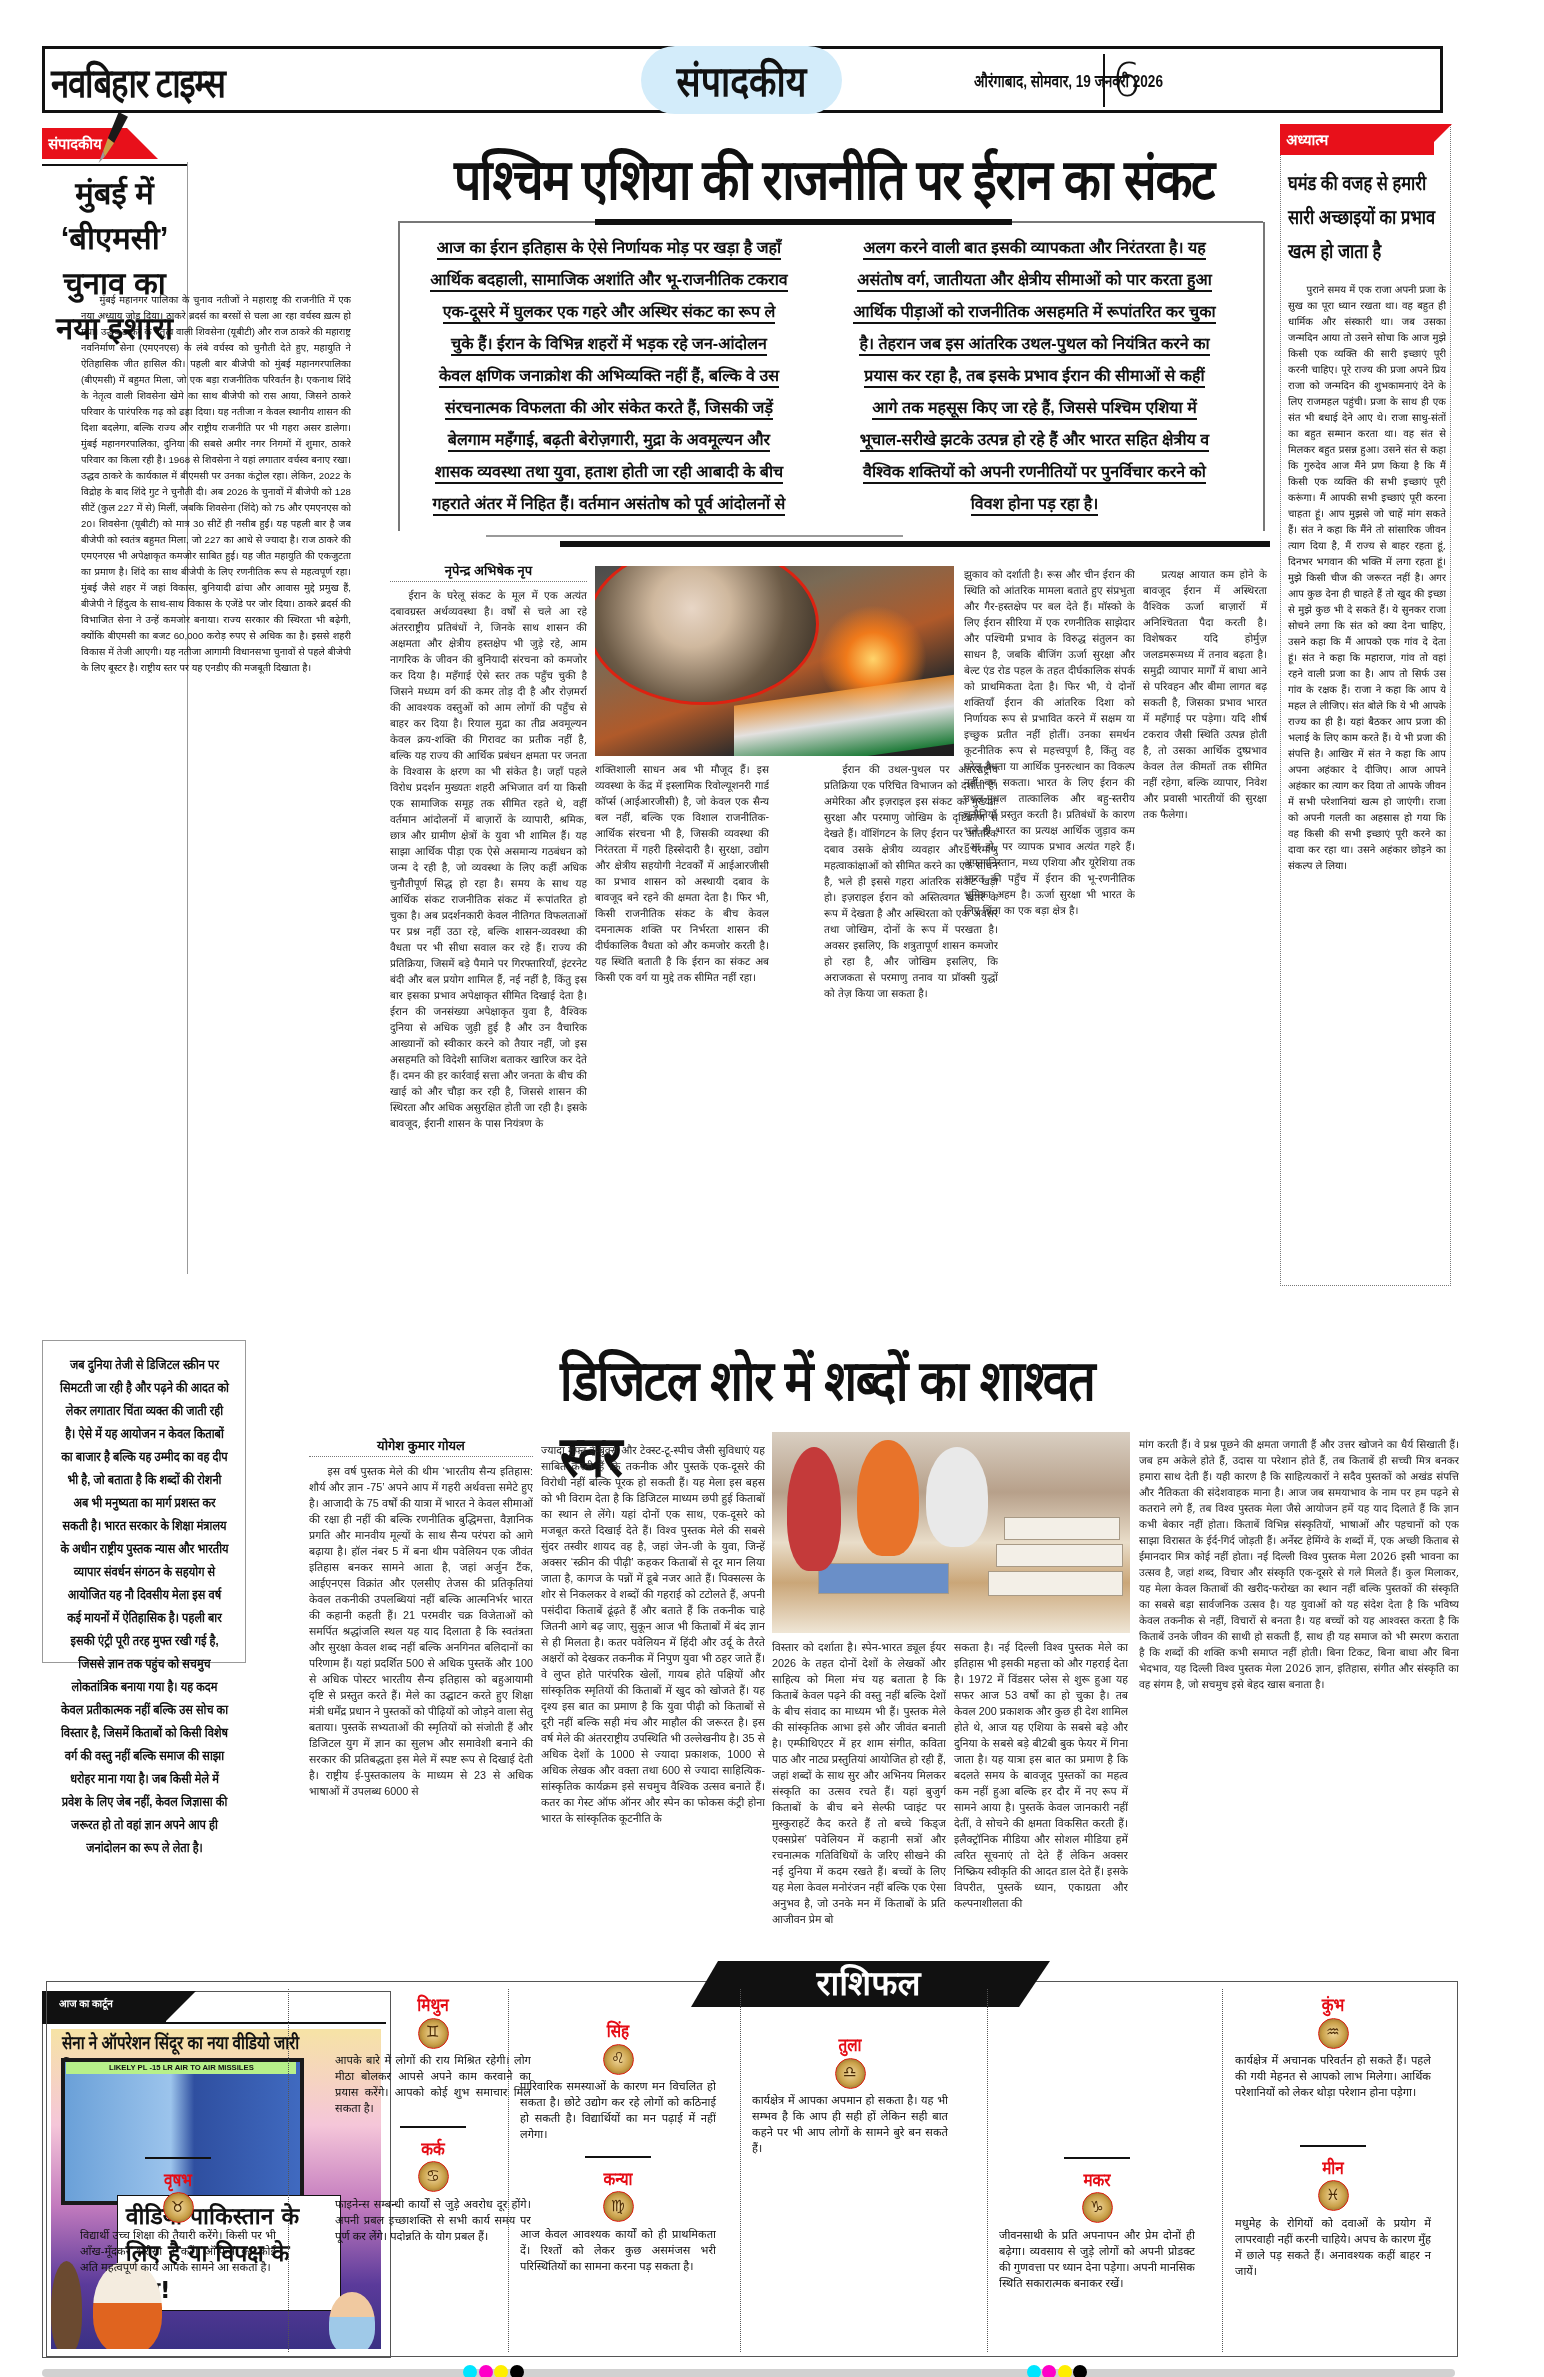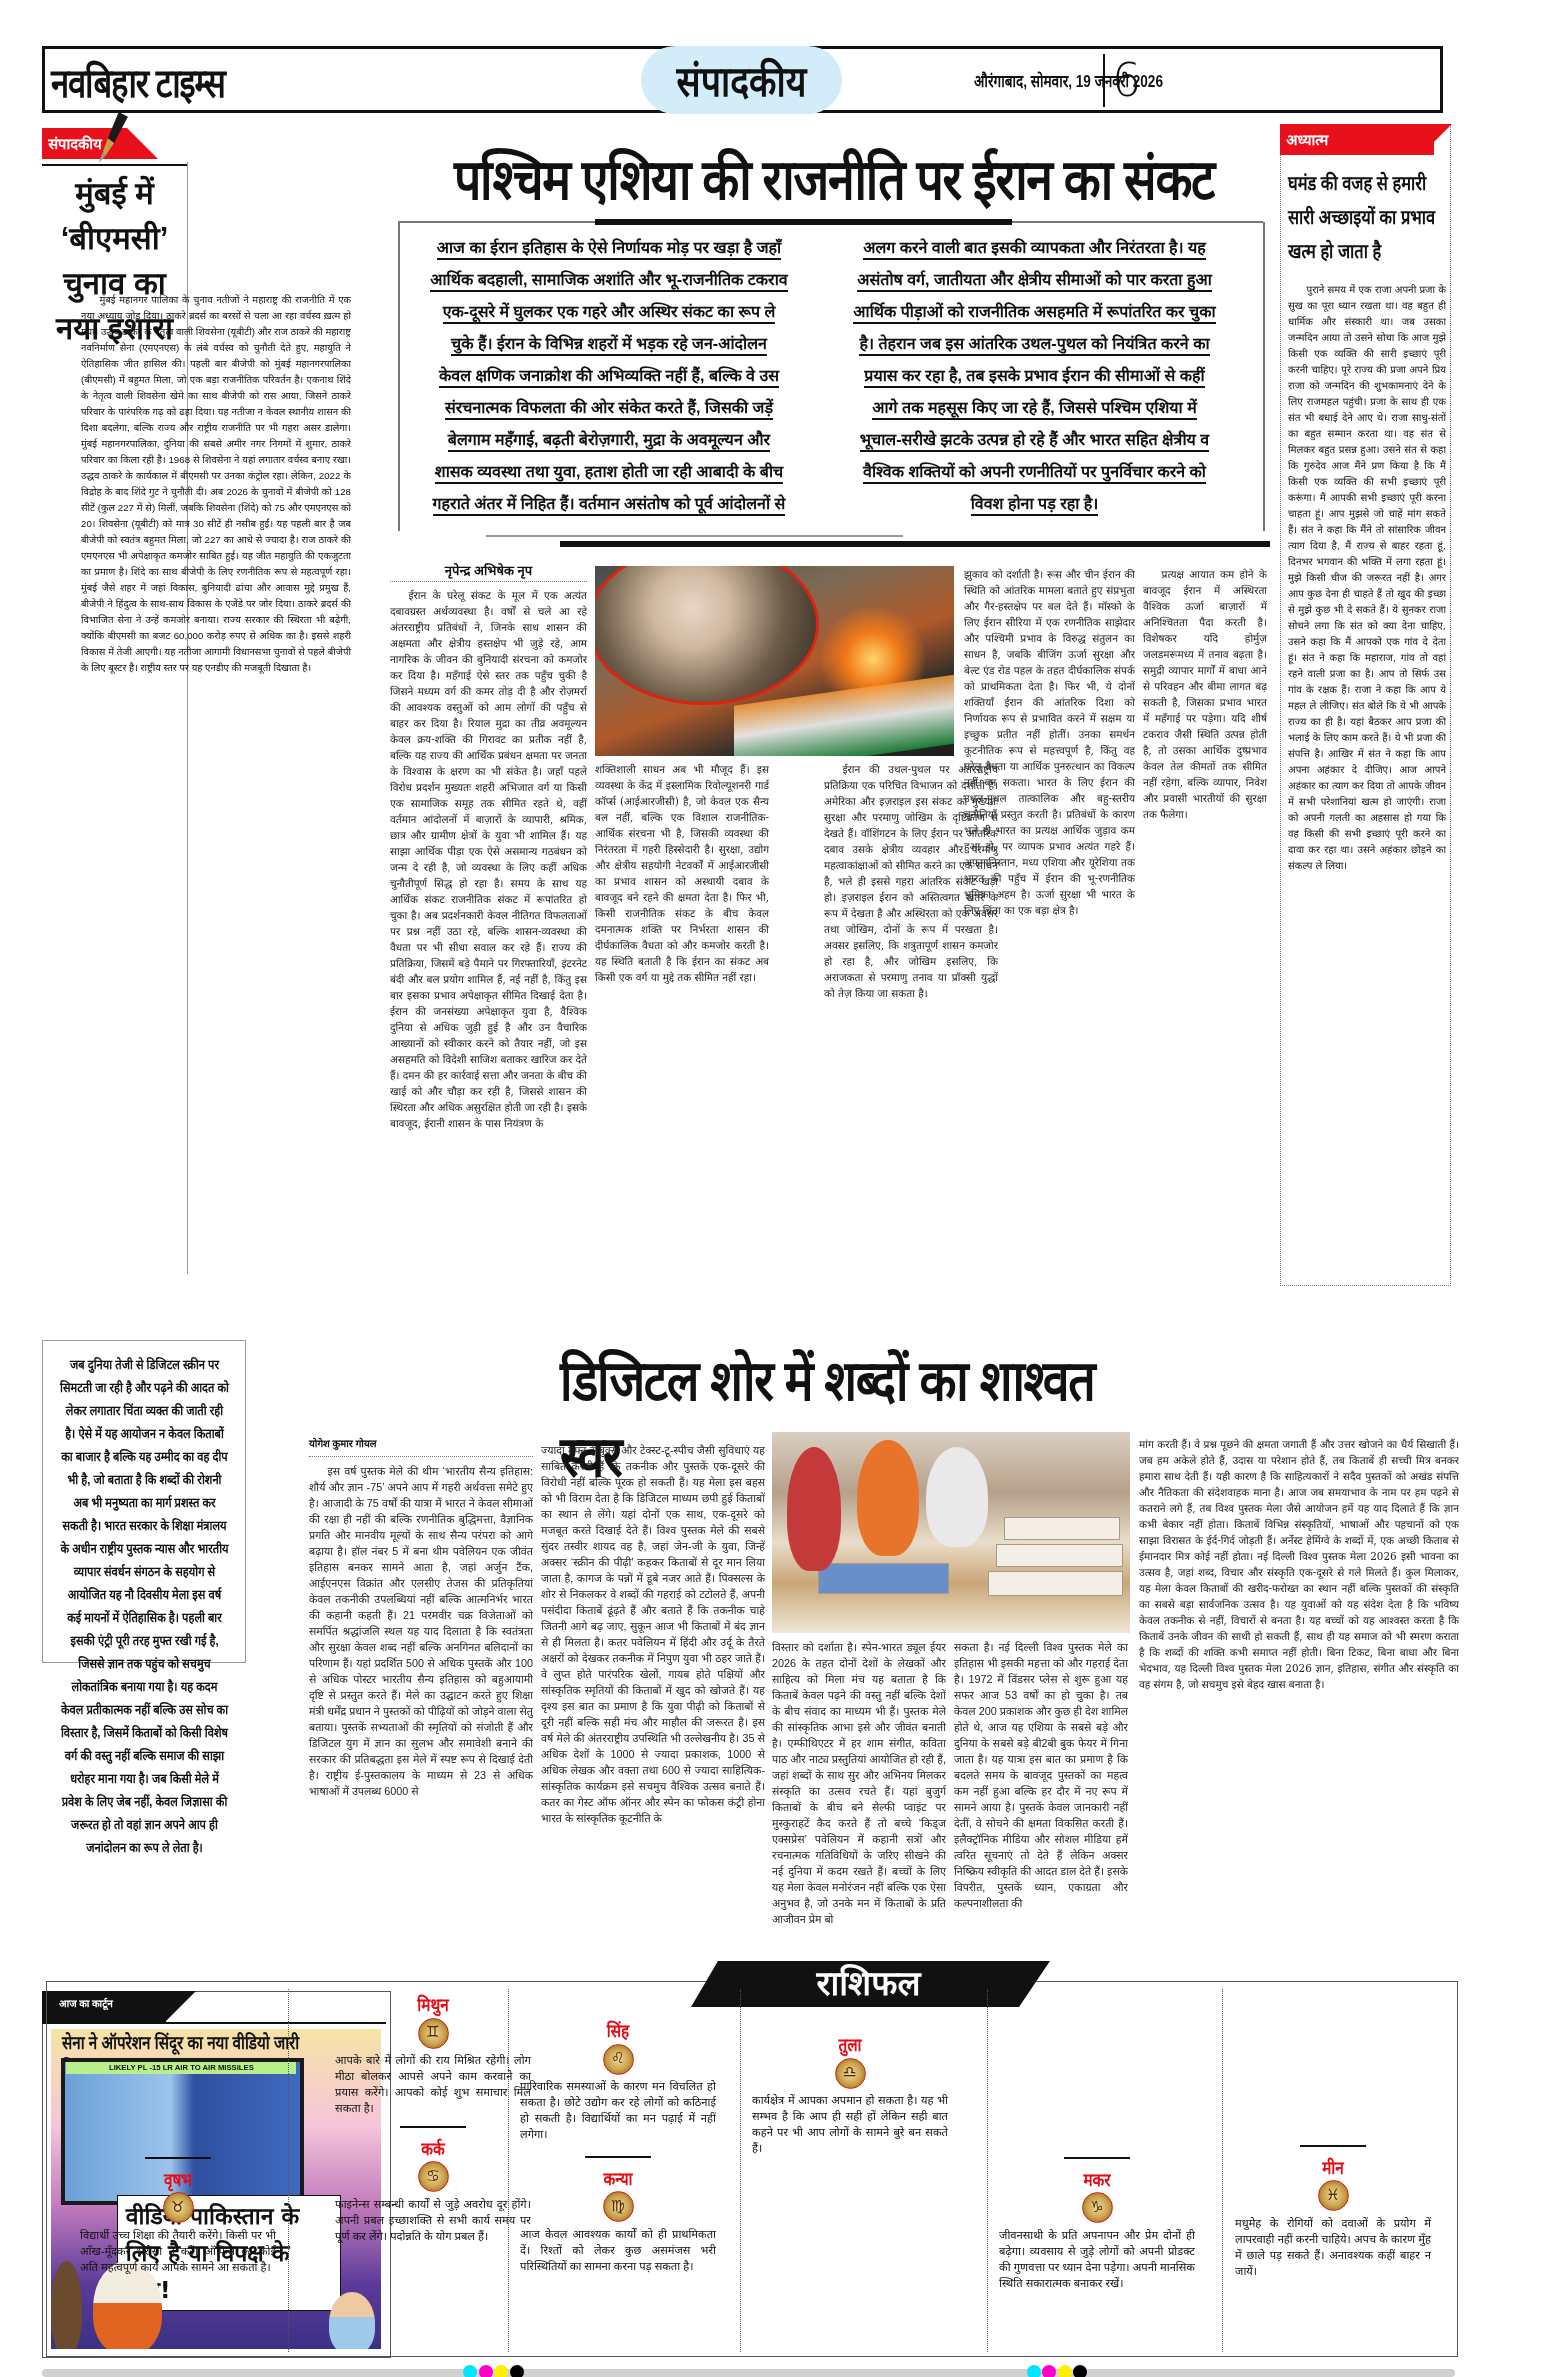--- a/index.html
+++ b/index.html
@@ -58,21 +58,21 @@
 #sp-box{left:1280px;top:124px;width:171px;height:1162px;border:0.8px dotted #777}
 #sp-label{left:1280px;top:124px;width:154px;height:31px;background:#e8101a;color:#fff;font-size:14.7px;font-weight:bold;padding:5.4px 6.2px;font-family:"Liberation Sans",sans-serif}
 #sp-tri{left:1421px;top:124px;width:0;height:0;border-top:31px solid #e8101a;border-right:31px solid transparent}
 #sp-headline{left:1288px;top:166px;width:158px;font-size:20px;line-height:34px;font-family:"Liberation Sans",sans-serif;font-weight:bold;transform:scaleX(.82);transform-origin:left;width:193px}
 #sp-body{left:1288px;top:282px;width:158px;height:996px;overflow:hidden;font-family:"DejaVu Serif",serif;font-size:10px;line-height:16px;text-align:justify}
 
 
 #dg-box{left:42px;top:1340px;width:204px;height:323px;border:1.5px solid #999;border-bottom:1.5px solid #999}
 #dg-quote{left:46px;top:1353px;width:197px;text-align:center;font-family:"Liberation Sans",sans-serif;font-weight:bold;font-size:13px;line-height:23px;transform:scaleX(.86);transform-origin:center}
 #dg-headline{left:560px;top:1340px;width:695px;font-size:56px;font-weight:bold;font-family:"Liberation Sans",sans-serif;letter-spacing:-1.5px;transform:scaleX(.86);transform-origin:left}
-#dg-byline{left:309px;top:1436px;width:224px;font-size:10px;font-weight:bold;font-family:"Liberation Sans",sans-serif}
+#dg-byline{left:309px;top:1436px;width:224px;text-align:center;font-size:13px;font-weight:bold;font-family:"Liberation Sans",sans-serif}
 #dg-byline-rule{left:309px;top:1456px;width:224px;border-top:1.5px dotted #777}
 #dg-col1{left:309px;top:1463px;width:224px;height:463px;overflow:hidden}
 #dg-col2{left:541px;top:1442px;width:224px;height:483px;overflow:hidden}
 #dg-photo{left:772px;top:1432px;width:358px;height:201px;background:linear-gradient(180deg,#d9cfc2 0%,#b7a08a 30%,#e9ddc9 55%,#caa678 75%,#efe6d6 100%);overflow:hidden}
 #dg-photo .book{position:absolute;background:#f3efe7;border:0.8px solid #a89a86}
 #dg-col3{left:772px;top:1639px;width:174px;height:293px;overflow:hidden}
 #dg-col4{left:954px;top:1639px;width:174px;height:293px;overflow:hidden}
 #dg-col5{left:1139px;top:1436px;width:320px;height:494px;overflow:hidden}
 
 
@@ -294,20 +294,25 @@
     <div class="hs-col" style="left: 996px; width: 212px;">
       <div class="rashi" style="top: 185px; width: 202px;">
         <div class="rashi-rule" style="margin-top:-14px"></div>
         <div class="rashi-name">मकर</div>
         <span class="rashi-icon" data-glyph="♑"></span>
         <div class="rashi-text">जीवनसाथी के प्रति अपनापन और प्रेम दोनों ही बढ़ेगा। व्यवसाय से जुड़े लोगों को अपनी प्रोडक्ट की गुणवत्ता पर ध्यान देना पड़ेगा। अपनी मानसिक स्थिति सकारात्मक बनाकर रखें।</div>
       </div>
     </div>
     <div class="hs-sep" style="left: 987px;"></div>
     <div class="hs-col" style="left: 1232px; width: 212px;">
+      <div class="rashi" style="top: 6.2px; width: 202px;">
+        <div class="rashi-name">कुंभ</div>
+        <span class="rashi-icon" data-glyph="♒"></span>
+        <div class="rashi-text">कार्यक्षेत्र में अचानक परिवर्तन हो सकते हैं। पहले की गयी मेहनत से आपको लाभ मिलेगा। आर्थिक परेशानियों को लेकर थोड़ा परेशान होना पड़ेगा।</div>
+      </div>
       <div class="rashi" style="top: 173px; width: 202px;">
         <div class="rashi-rule" style="margin-top:-14px"></div>
         <div class="rashi-name">मीन</div>
         <span class="rashi-icon" data-glyph="♓"></span>
         <div class="rashi-text">मधुमेह के रोगियों को दवाओं के प्रयोग में लापरवाही नहीं करनी चाहिये। अपच के कारण मुँह में छाले पड़ सकते हैं। अनावश्यक कहीं बाहर न जायें।</div>
       </div>
     </div>
     <div class="hs-sep" style="left: 1222px;"></div>
   </div>
 

